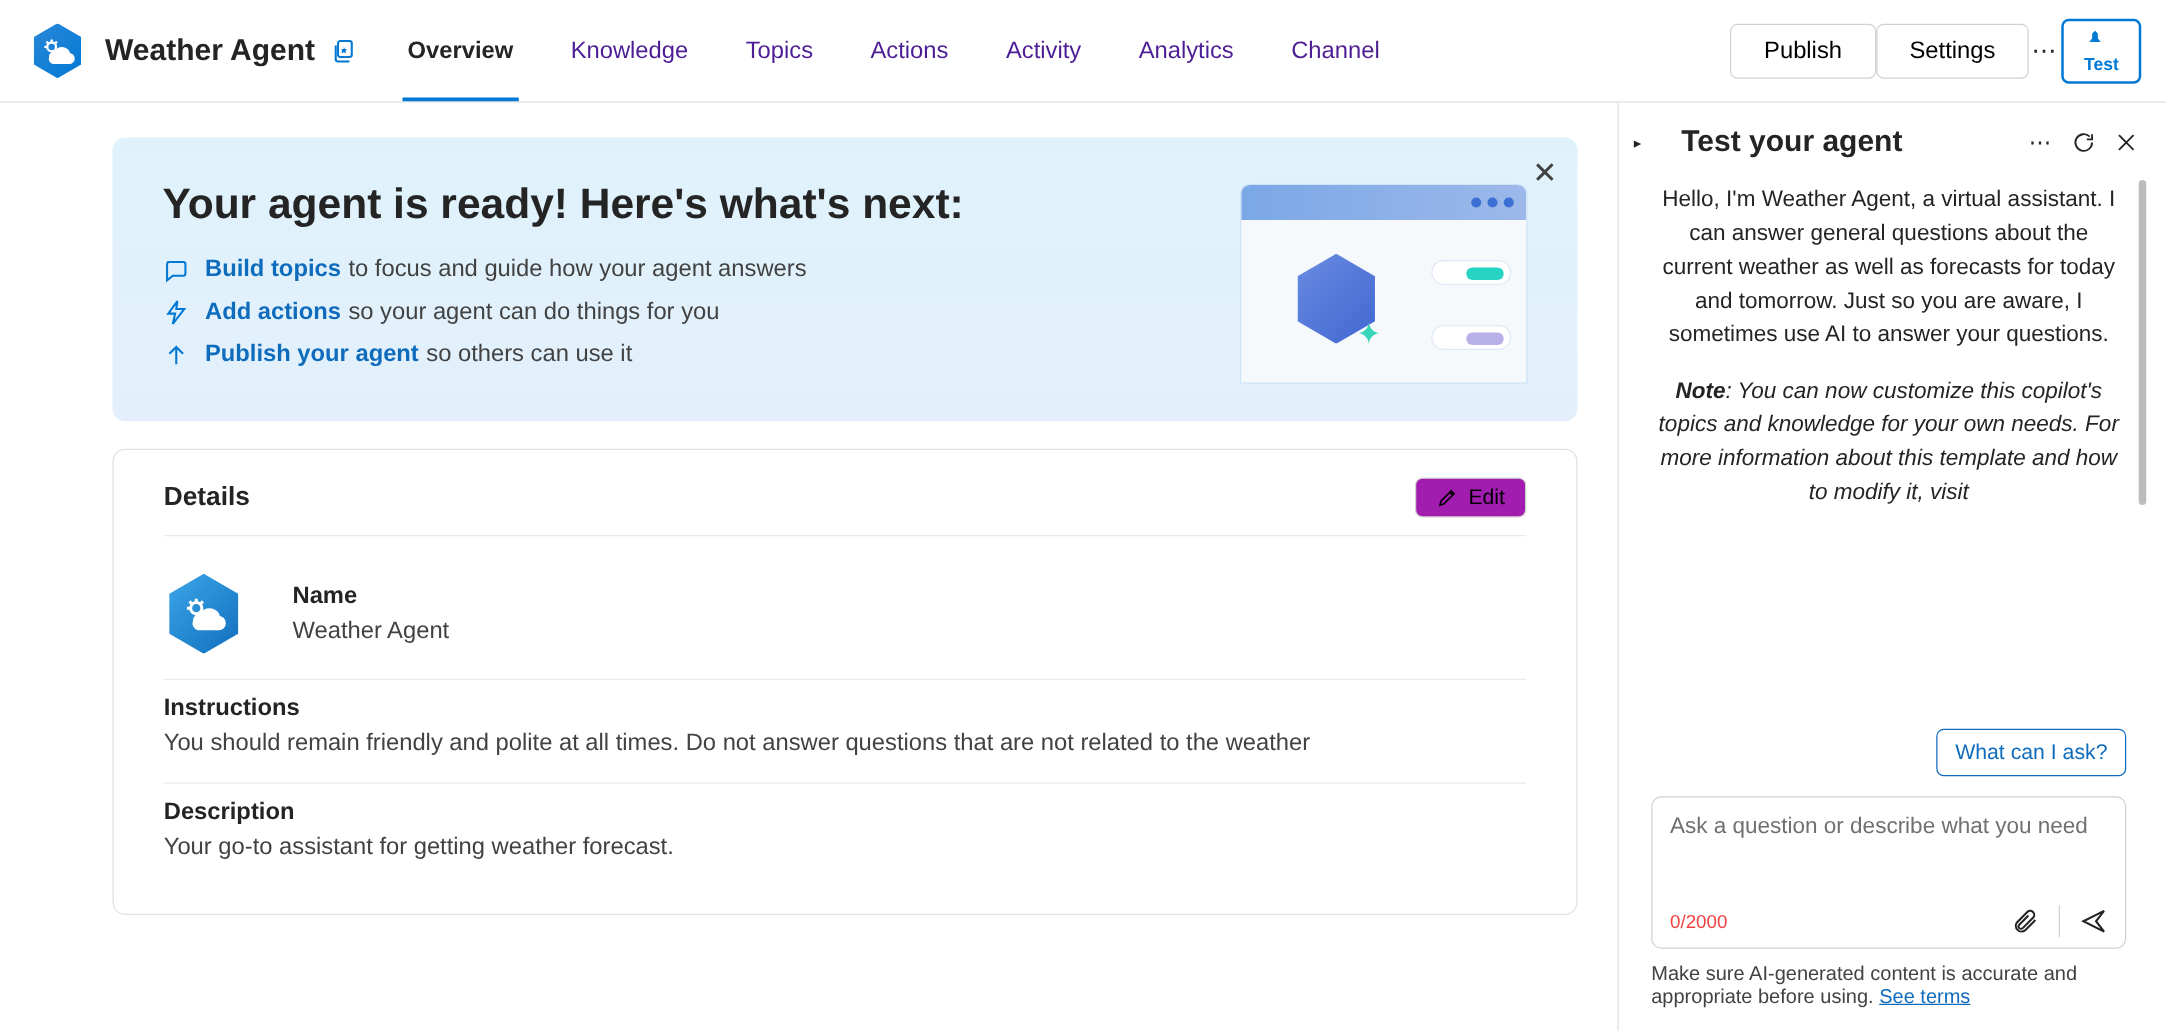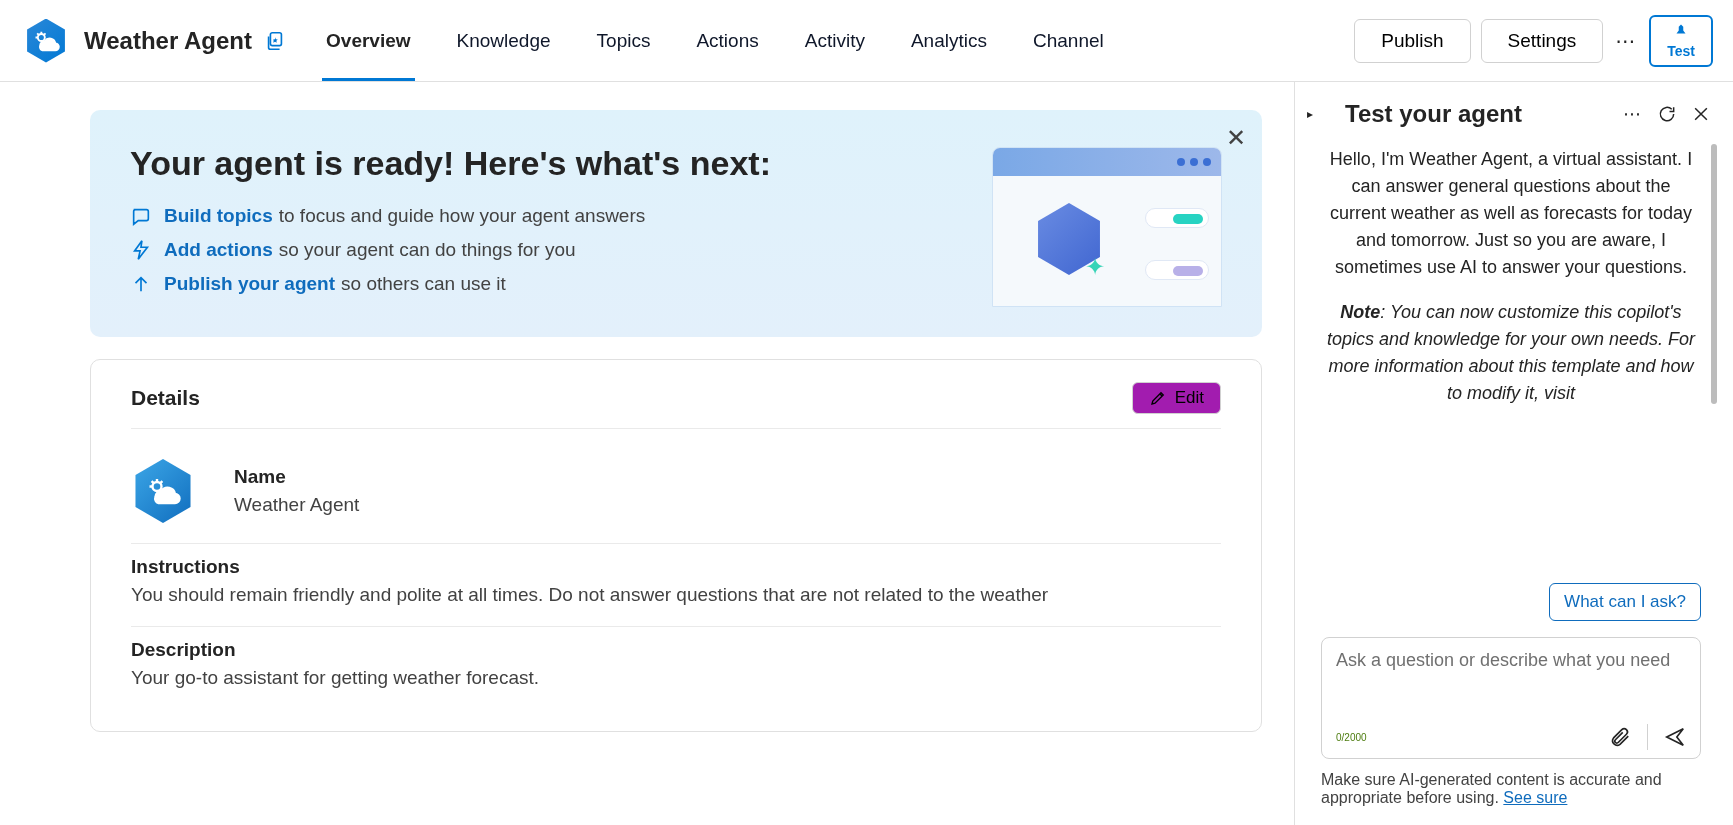--- a/index.html
+++ b/index.html
@@ -6,28 +6,28 @@
     body { background: #fff; color: #242424; width: 1733px; height: 825px; overflow: hidden; }
 
     
     .header { display: flex; align-items: center; height: 82px; border-bottom: 1px solid #e0e0e0; padding: 0 20px 0 24px; }
     .app-icon { width: 44px; height: 44px; background: linear-gradient(135deg, #2B88D8, #0078D4); display: flex; align-items: center; justify-content: center; border-radius: 8px; transform: rotate(0deg); clip-path: polygon(50% 0, 93% 25%, 93% 75%, 50% 100%, 7% 75%, 7% 25%); }
     .app-icon svg { width: 28px; height: 28px; }
     .agent-title { font-size: 24px; font-weight: 700; margin-left: 16px; }
     .copy-icon { margin-left: 12px; width: 22px; height: 22px; color: #0078D4; cursor: pointer; }
 
     .tabs { display: flex; margin-left: 36px; gap: 38px; height: 100%; align-items: center; }
-    .tab { font-size: 19px; color: #0f172a; padding: 0 4px; height: 100%; display: flex; align-items: center; position: relative; cursor: pointer; }
+    .tab { font-size: 19px; color: #4c1d95; padding: 0 4px; height: 100%; display: flex; align-items: center; position: relative; cursor: pointer; }
     .tab.active { font-weight: 600; color: #242424; }
     .tab.active::after { content: ""; position: absolute; bottom: 0; left: 0; right: 0; height: 3px; background: #0078D4; }
 
-    .header-right { margin-left: auto; display: flex; align-items: center; gap: 10px; }
+    .header-right { margin-left: auto; display: flex; align-items: center; gap: 0; }
     .btn { padding: 10px 26px; border: 1px solid #d1d1d1; border-radius: 6px; background: #fff; font-size: 19px; cursor: pointer; }
     .more-icon { width: 26px; height: 26px; display: flex; align-items: center; justify-content: center; cursor: pointer; font-size: 20px; letter-spacing: 2px; }
-    .test-btn { border: 2px solid #0078D4; border-radius: 6px; padding: 6px 16px; display: flex; flex-direction: column; align-items: center; cursor: pointer; }
+    .test-btn { border: 2px solid #0078D4; border-radius: 6px; padding: 6px 16px; display: flex; flex-direction: column; cursor: pointer; }
     .test-btn svg { width: 18px; height: 18px; }
     .test-btn span { color: #0078D4; font-size: 14px; font-weight: 600; margin-top: 2px; }
 
     
     .body { display: flex; height: calc(100% - 82px); }
     .main { flex: 1; padding: 28px 32px 0 90px; overflow: hidden; border-right: 1px solid #e0e0e0; position: relative; }
 
     
     .banner { background: linear-gradient(180deg, #DFF2FB 0%, #E3F0FB 100%); border-radius: 10px; padding: 34px 40px 30px 40px; position: relative; margin-bottom: 22px; display: flex; }
     .banner-close { position: absolute; top: 14px; right: 16px; cursor: pointer; font-size: 24px; color: #424242; }
@@ -76,21 +76,21 @@
     .msg { font-size: 18px; line-height: 1.5; color: #242424; text-align: center; }
     .msg-note { margin-top: 18px; font-style: italic; }
     .msg-note b { font-weight: 700; }
 
     .suggest-chip { margin: 10px 18px 10px auto; align-self: flex-end; border: 1px solid #0F6CBD; border-radius: 6px; padding: 8px 14px; color: #0F6CBD; font-size: 17px; background: #fff; cursor: pointer; width: fit-content; }
 
     .input-box { margin: 6px 18px 12px; border: 1px solid #d1d1d1; border-radius: 8px; padding: 12px 14px 8px; display: flex; flex-direction: column; min-height: 122px; }
     .input-area { flex: 1; border: none; outline: none; font-size: 18px; resize: none; color: #242424; }
     .input-area::placeholder { color: #707070; }
     .input-row { display: flex; align-items: center; }
-    .char-count { color: #4d7c0f; font-size: 10px; }
+    .char-count { color: #ef4444; font-size: 15px; }
     .input-icons { margin-left: auto; display: flex; align-items: center; gap: 16px; }
     .input-icons svg { width: 22px; height: 22px; cursor: pointer; }
     .divider-v { width: 1px; height: 26px; background: #d1d1d1; }
 
     .disclaimer { padding: 0 18px; font-size: 16px; color: #424242; }
     .disclaimer a { color: #0F6CBD; text-decoration: underline; }
   </style>
 </head>
 <body>
 
@@ -241,16 +241,16 @@
               <path d="M21 11 l-9 9 a5 5 0 0 1 -7-7 l9-9 a3.5 3.5 0 0 1 5 5 l-9 9 a2 2 0 0 1 -3-3 l8-8"></path>
             </svg>
           <div class="divider-v"></div>
           <svg viewBox="0 0 24 24" fill="none" stroke="currentColor" stroke-width="1.8">
               <path d="M3 12 L21 3 L14 12 L21 21 Z"></path>
             </svg>
         </div>
       </div>
     </div>
     <div class="disclaimer">
-      <span>Make sure AI-generated content is accurate and appropriate before using. </span><a href="#">See sure</a>
+      <span>Make sure AI-generated content is accurate and appropriate before using. </span><a href="#">See terms</a>
     </div>
   </div>
 </div>
 
 </body></html>

